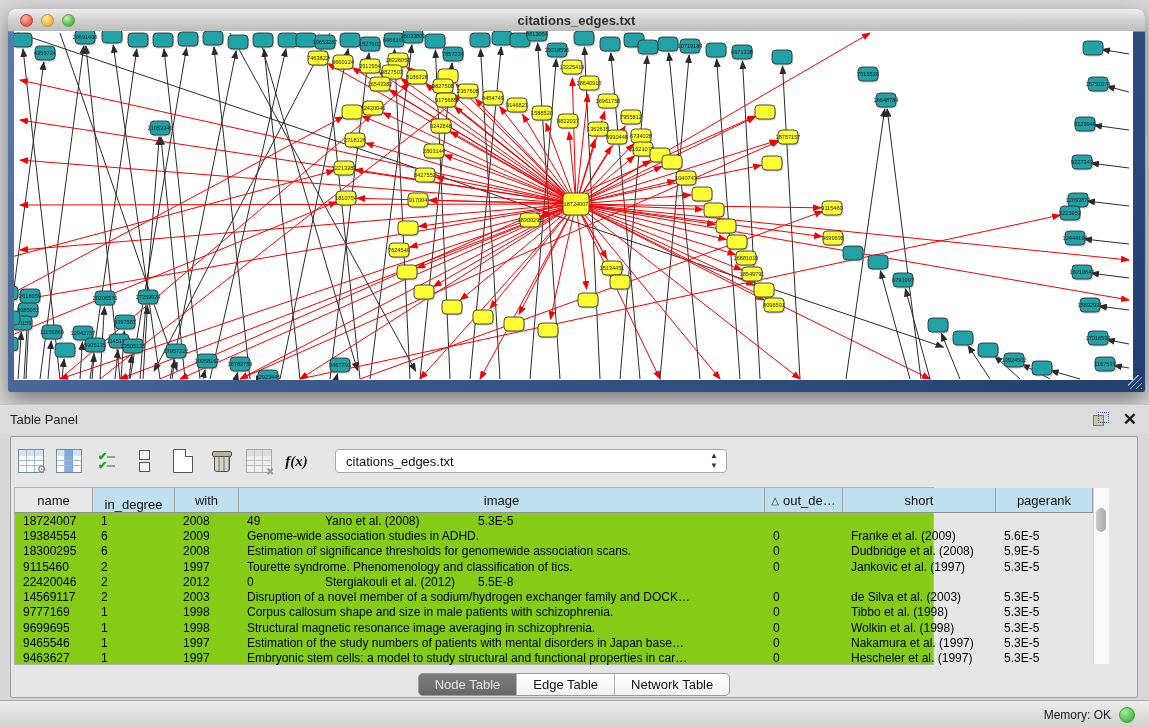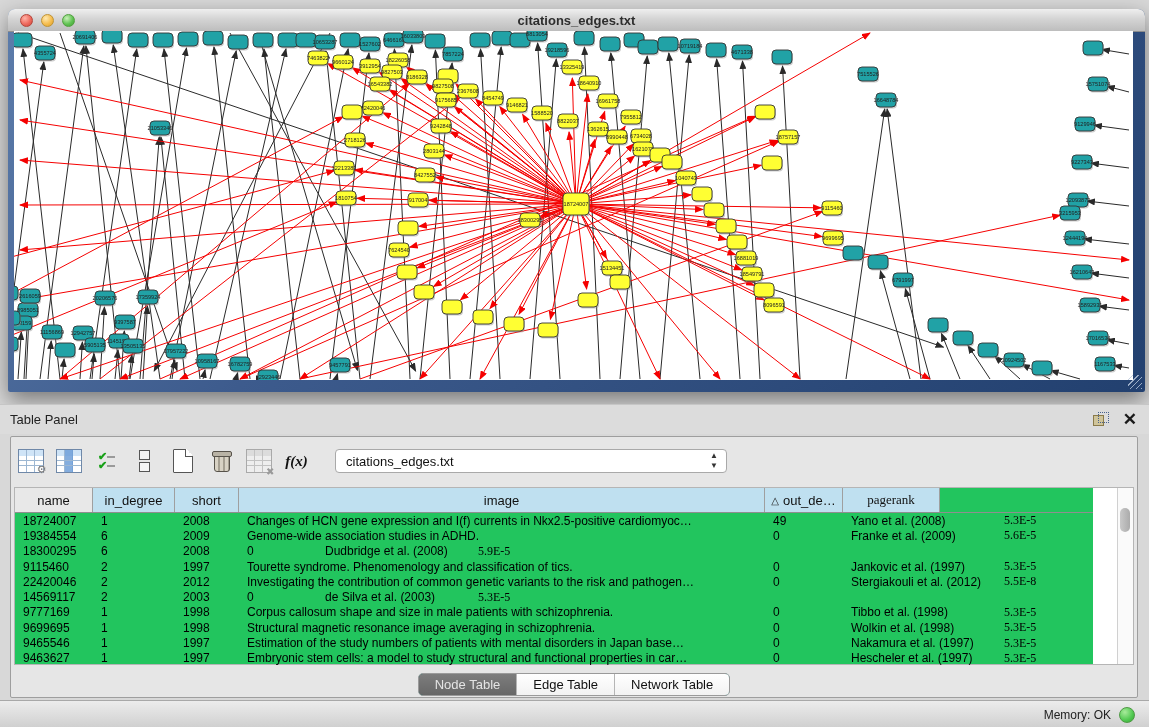--- a/index.html
+++ b/index.html
@@ -39,31 +39,31 @@
 
   .panel-box{position:absolute;left:10px;top:436px;width:1128px;height:262px;background:#e6e6e6;
     border:1px solid #9e9e9e;border-radius:2px;box-sizing:border-box;}
   .toolbar{position:absolute;left:6px;top:7px;height:34px;display:flex;align-items:center;gap:11px;}
   .tb-icon{width:27px;height:27px;display:flex;align-items:center;justify-content:center;cursor:pointer;}
   .fx{font-size:15px;font-style:italic;font-weight:bold;color:#111;font-family:"Liberation Serif",serif;}
   .combo{margin-left:14px;width:392px;height:24px;background:#fff;border:1px solid #a9a9a9;border-radius:4px;
     display:flex;align-items:center;font-size:13px;color:#111;padding-left:10px;box-sizing:border-box;position:relative;cursor:pointer;}
   .combo .arrows{position:absolute;right:8px;top:1px;font-size:8px;color:#333;line-height:10px;text-align:center;}
 
-  .table-wrap{position:absolute;left:3px;top:50px;width:1120px;height:178px;background:#22c55e;
+  .table-wrap{position:absolute;left:3px;top:50px;width:920px;height:178px;background:#84cc16;
     border:1px solid #b5b5b5;box-sizing:border-box;display:flex;}
   .grid{width:1078px;flex:0 0 auto;}
   .hdr{display:flex;height:24px;border-bottom:1px solid #8f8f8f;}
   .hcell{box-sizing:border-box;border-right:1px solid #9f9f9f;background:#bfe0f0;
     display:flex;align-items:center;justify-content:center;font-size:13px;color:#111;overflow:hidden;white-space:nowrap;}
   .hcell.first{background:#e8e8e8;}
   .sort-tri{font-size:10px;margin-right:4px;color:#222;}
   .rows .rcell{box-sizing:border-box;padding-left:8px;overflow:hidden;white-space:nowrap;font-size:12px;color:#000;}
   .rrow{display:flex;height:15.3px;align-items:center;}
-  .c0{width:78px;} .c1{width:82px;} .c2{width:64px;} .c3{width:526px;} .c4{width:78px;} .c5{width:153px;} .c6{width:97px;font-family:Liberation Serif, serif;}
+  .c0{width:78px;} .c1{width:82px;align-items:flex-end;} .c2{width:64px;} .c3{width:526px;} .c4{width:78px;} .c5{width:153px;} .c6{width:97px;}
   .filler{flex:1;background:#fff;}
   .vscroll{width:15px;flex:0 0 auto;background:#fafafa;border-left:1px solid #d0d0d0;position:relative;}
   .thumb{position:absolute;left:2px;top:20px;width:10px;height:24px;background:linear-gradient(90deg,#c9c9c9,#ababab);border-radius:5px;}
 
   .tabs-row{position:absolute;left:0;right:0;top:236px;display:flex;justify-content:center;}
   .seg{display:flex;height:21px;border:1px solid #9a9a9a;border-radius:5px;overflow:hidden;background:#0f766e;}
   .seg .tab{padding:0 16px;display:flex;align-items:center;font-size:13px;color:#111;border-right:1px solid #b5b5b5;cursor:pointer;background:linear-gradient(#ffffff,#f2f2f2);}
   .seg .tab:last-child{border-right:none;}
   .seg .tab.active{background:linear-gradient(#7d7d7d,#676767);color:#e4e4e4;}
 
@@ -976,82 +976,85 @@
     <div class="table-wrap">
       <div class="grid">
         <div class="hdr">
           <div class="hcell first c0">
               <span>name</span>
             </div>
           <div class="hcell c1">
               <span>in_degree</span>
             </div>
           <div class="hcell c2">
-              <span>short</span>
+              <span>with</span>
             </div>
           <div class="hcell c3">
               <span>image</span>
             </div>
           <div class="hcell c4">
               <span class="sort-tri">△</span>
               <span>out_de…</span>
+            </div>
+          <div class="hcell c5">
+              <span>short</span>
             </div>
           <div class="hcell c6">
               <span>pagerank</span>
             </div>
         </div>
         <div class="rows" id="rows">
             <div class="rrow">
               <div class="rcell c0">18724007</div>
               <div class="rcell c1">1</div>
               <div class="rcell c2">2008</div>
-              <div class="rcell c3">Changes of HCN gene expression and I(f) currents in Nkx2.5-positive cardiomyoc…</div>
               <div class="rcell c4">49</div>
               <div class="rcell c5">Yano et al. (2008)</div>
               <div class="rcell c6">5.3E-5</div>
             </div>
             <div class="rrow">
               <div class="rcell c0">19384554</div>
               <div class="rcell c1">6</div>
               <div class="rcell c2">2009</div>
               <div class="rcell c3">Genome-wide association studies in ADHD.</div>
               <div class="rcell c4">0</div>
               <div class="rcell c5">Franke et al. (2009)</div>
               <div class="rcell c6">5.6E-5</div>
             </div>
             <div class="rrow">
               <div class="rcell c0">18300295</div>
               <div class="rcell c1">6</div>
               <div class="rcell c2">2008</div>
+              <div class="rcell c3">Estimation of significance thresholds for genomewide association scans.</div>
               <div class="rcell c4">0</div>
               <div class="rcell c5">Dudbridge et al. (2008)</div>
               <div class="rcell c6">5.9E-5</div>
             </div>
             <div class="rrow">
               <div class="rcell c0">9115460</div>
               <div class="rcell c1">2</div>
               <div class="rcell c2">1997</div>
               <div class="rcell c3">Tourette syndrome. Phenomenology and classification of tics.</div>
               <div class="rcell c4">0</div>
               <div class="rcell c5">Jankovic et al. (1997)</div>
               <div class="rcell c6">5.3E-5</div>
             </div>
             <div class="rrow">
               <div class="rcell c0">22420046</div>
               <div class="rcell c1">2</div>
               <div class="rcell c2">2012</div>
-              <div class="rcell c3">Investigating the contribution of common genetic variants to the risk and pathogen…</div>
               <div class="rcell c4">0</div>
               <div class="rcell c5">Stergiakouli et al. (2012)</div>
               <div class="rcell c6">5.5E-8</div>
             </div>
             <div class="rrow">
               <div class="rcell c0">14569117</div>
               <div class="rcell c1">2</div>
               <div class="rcell c2">2003</div>
+              <div class="rcell c3">Disruption of a novel member of a sodium/hydrogen exchanger family and DOCK…</div>
               <div class="rcell c4">0</div>
               <div class="rcell c5">de Silva et al. (2003)</div>
               <div class="rcell c6">5.3E-5</div>
             </div>
             <div class="rrow">
               <div class="rcell c0">9777169</div>
               <div class="rcell c1">1</div>
               <div class="rcell c2">1998</div>
               <div class="rcell c3">Corpus callosum shape and size in male patients with schizophrenia.</div>
               <div class="rcell c4">0</div>

